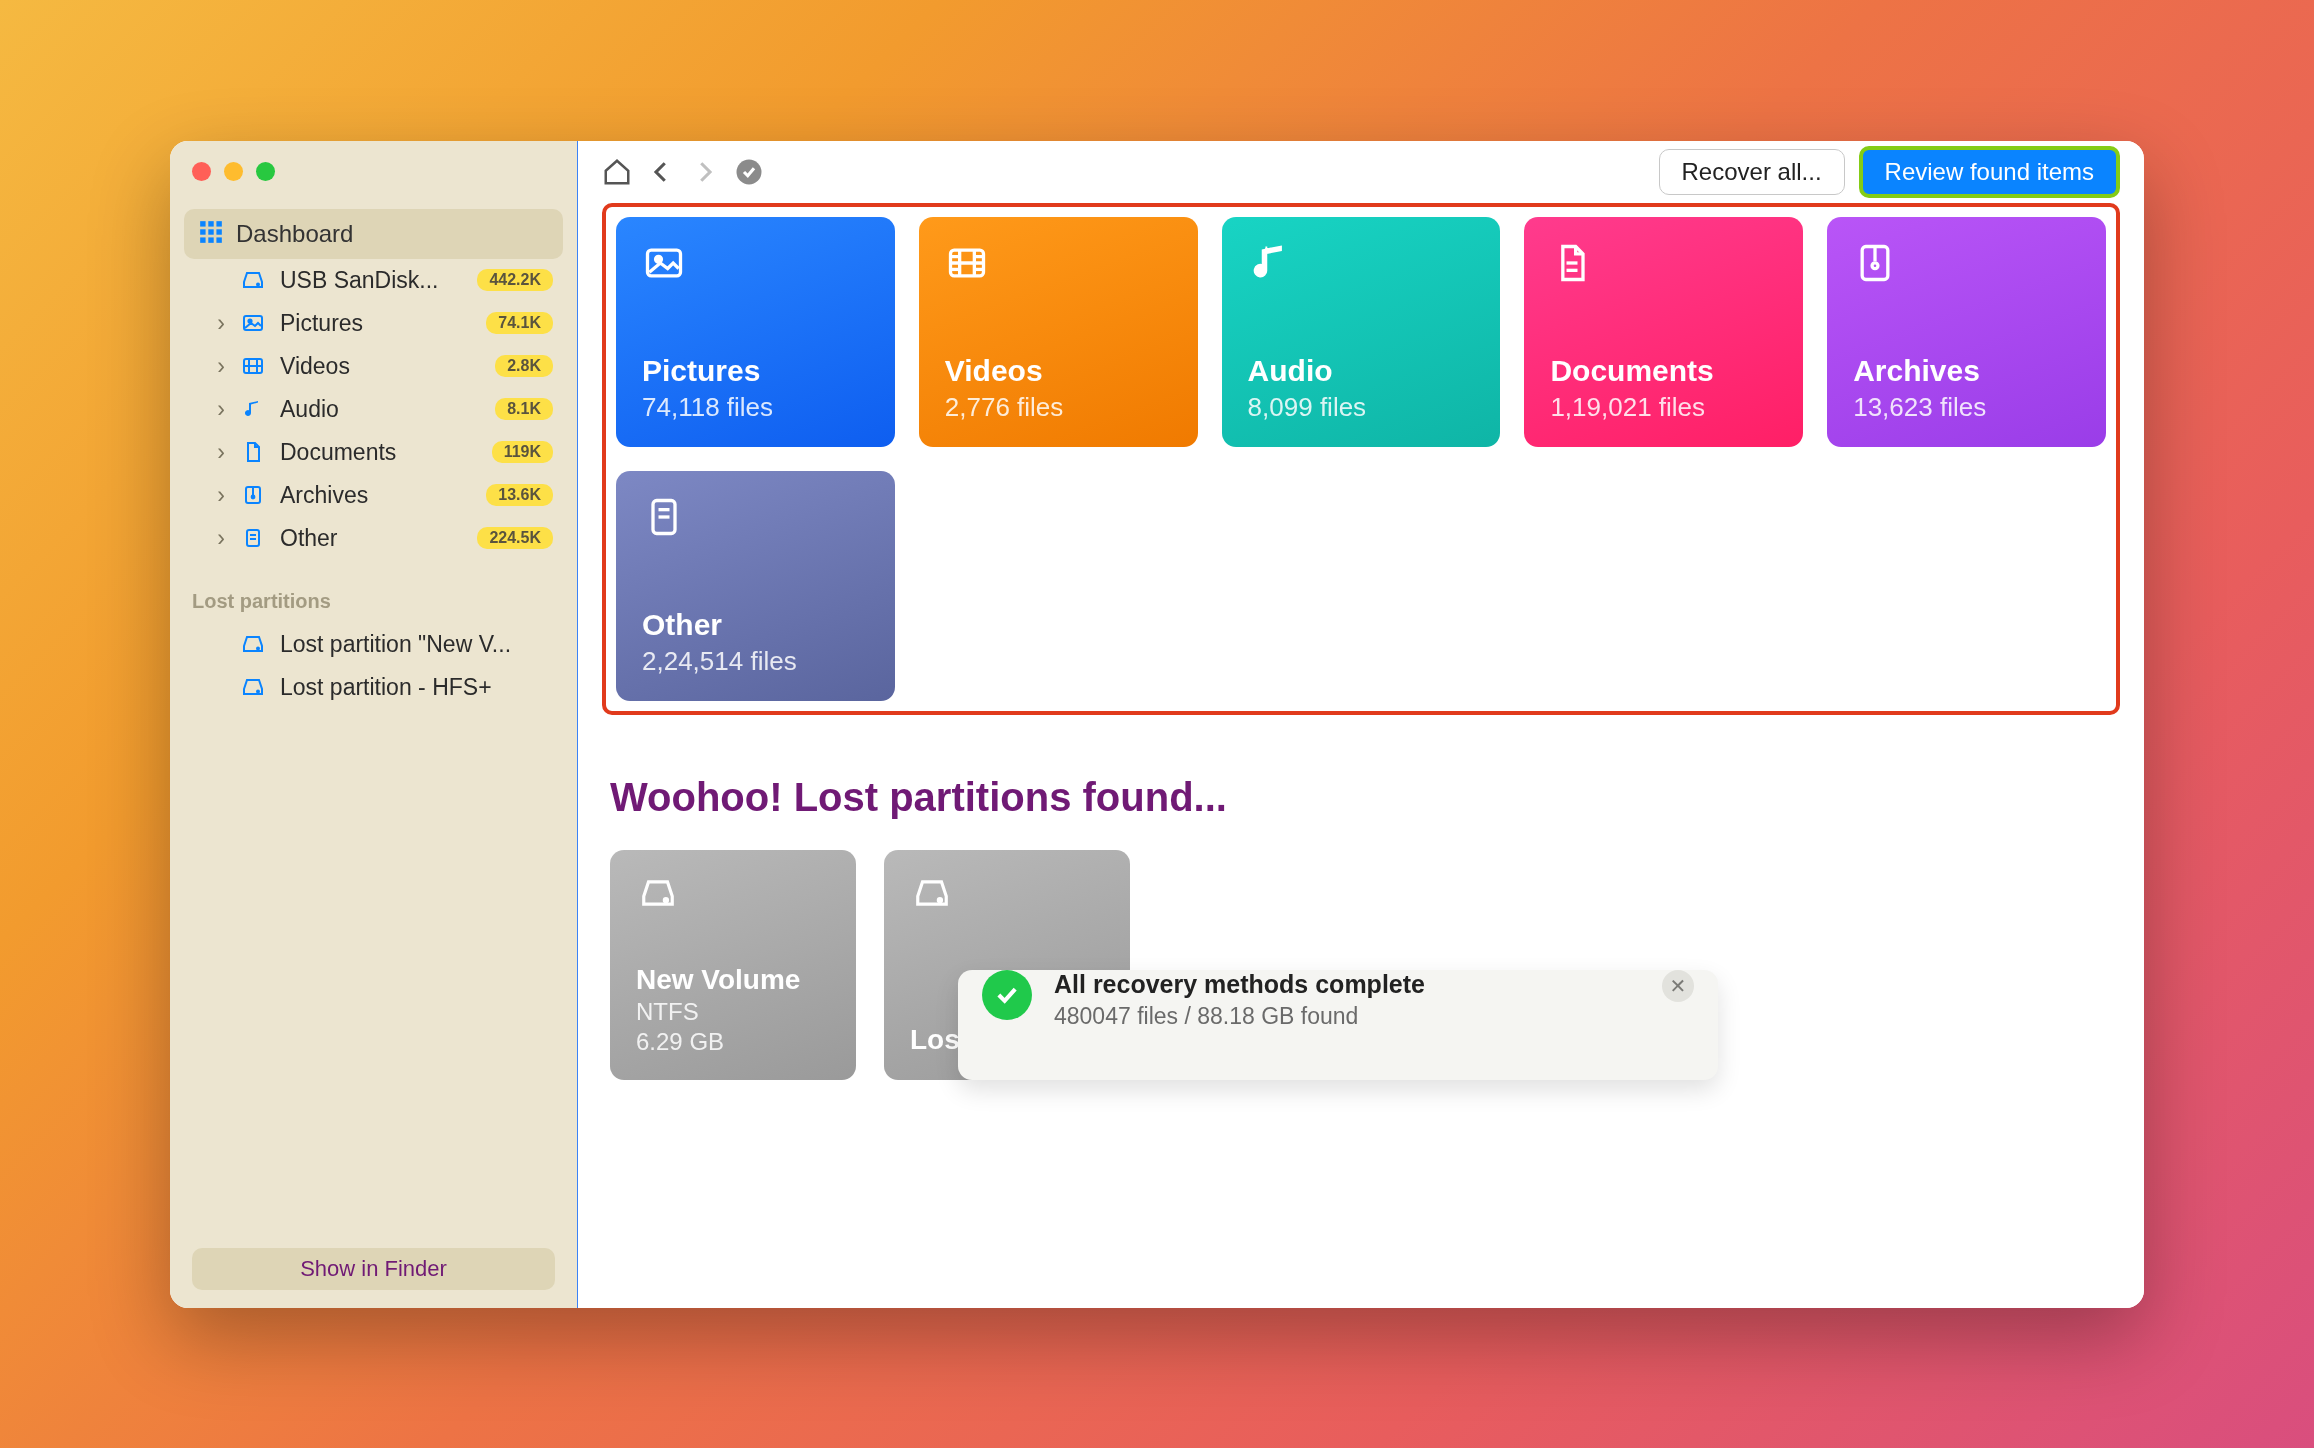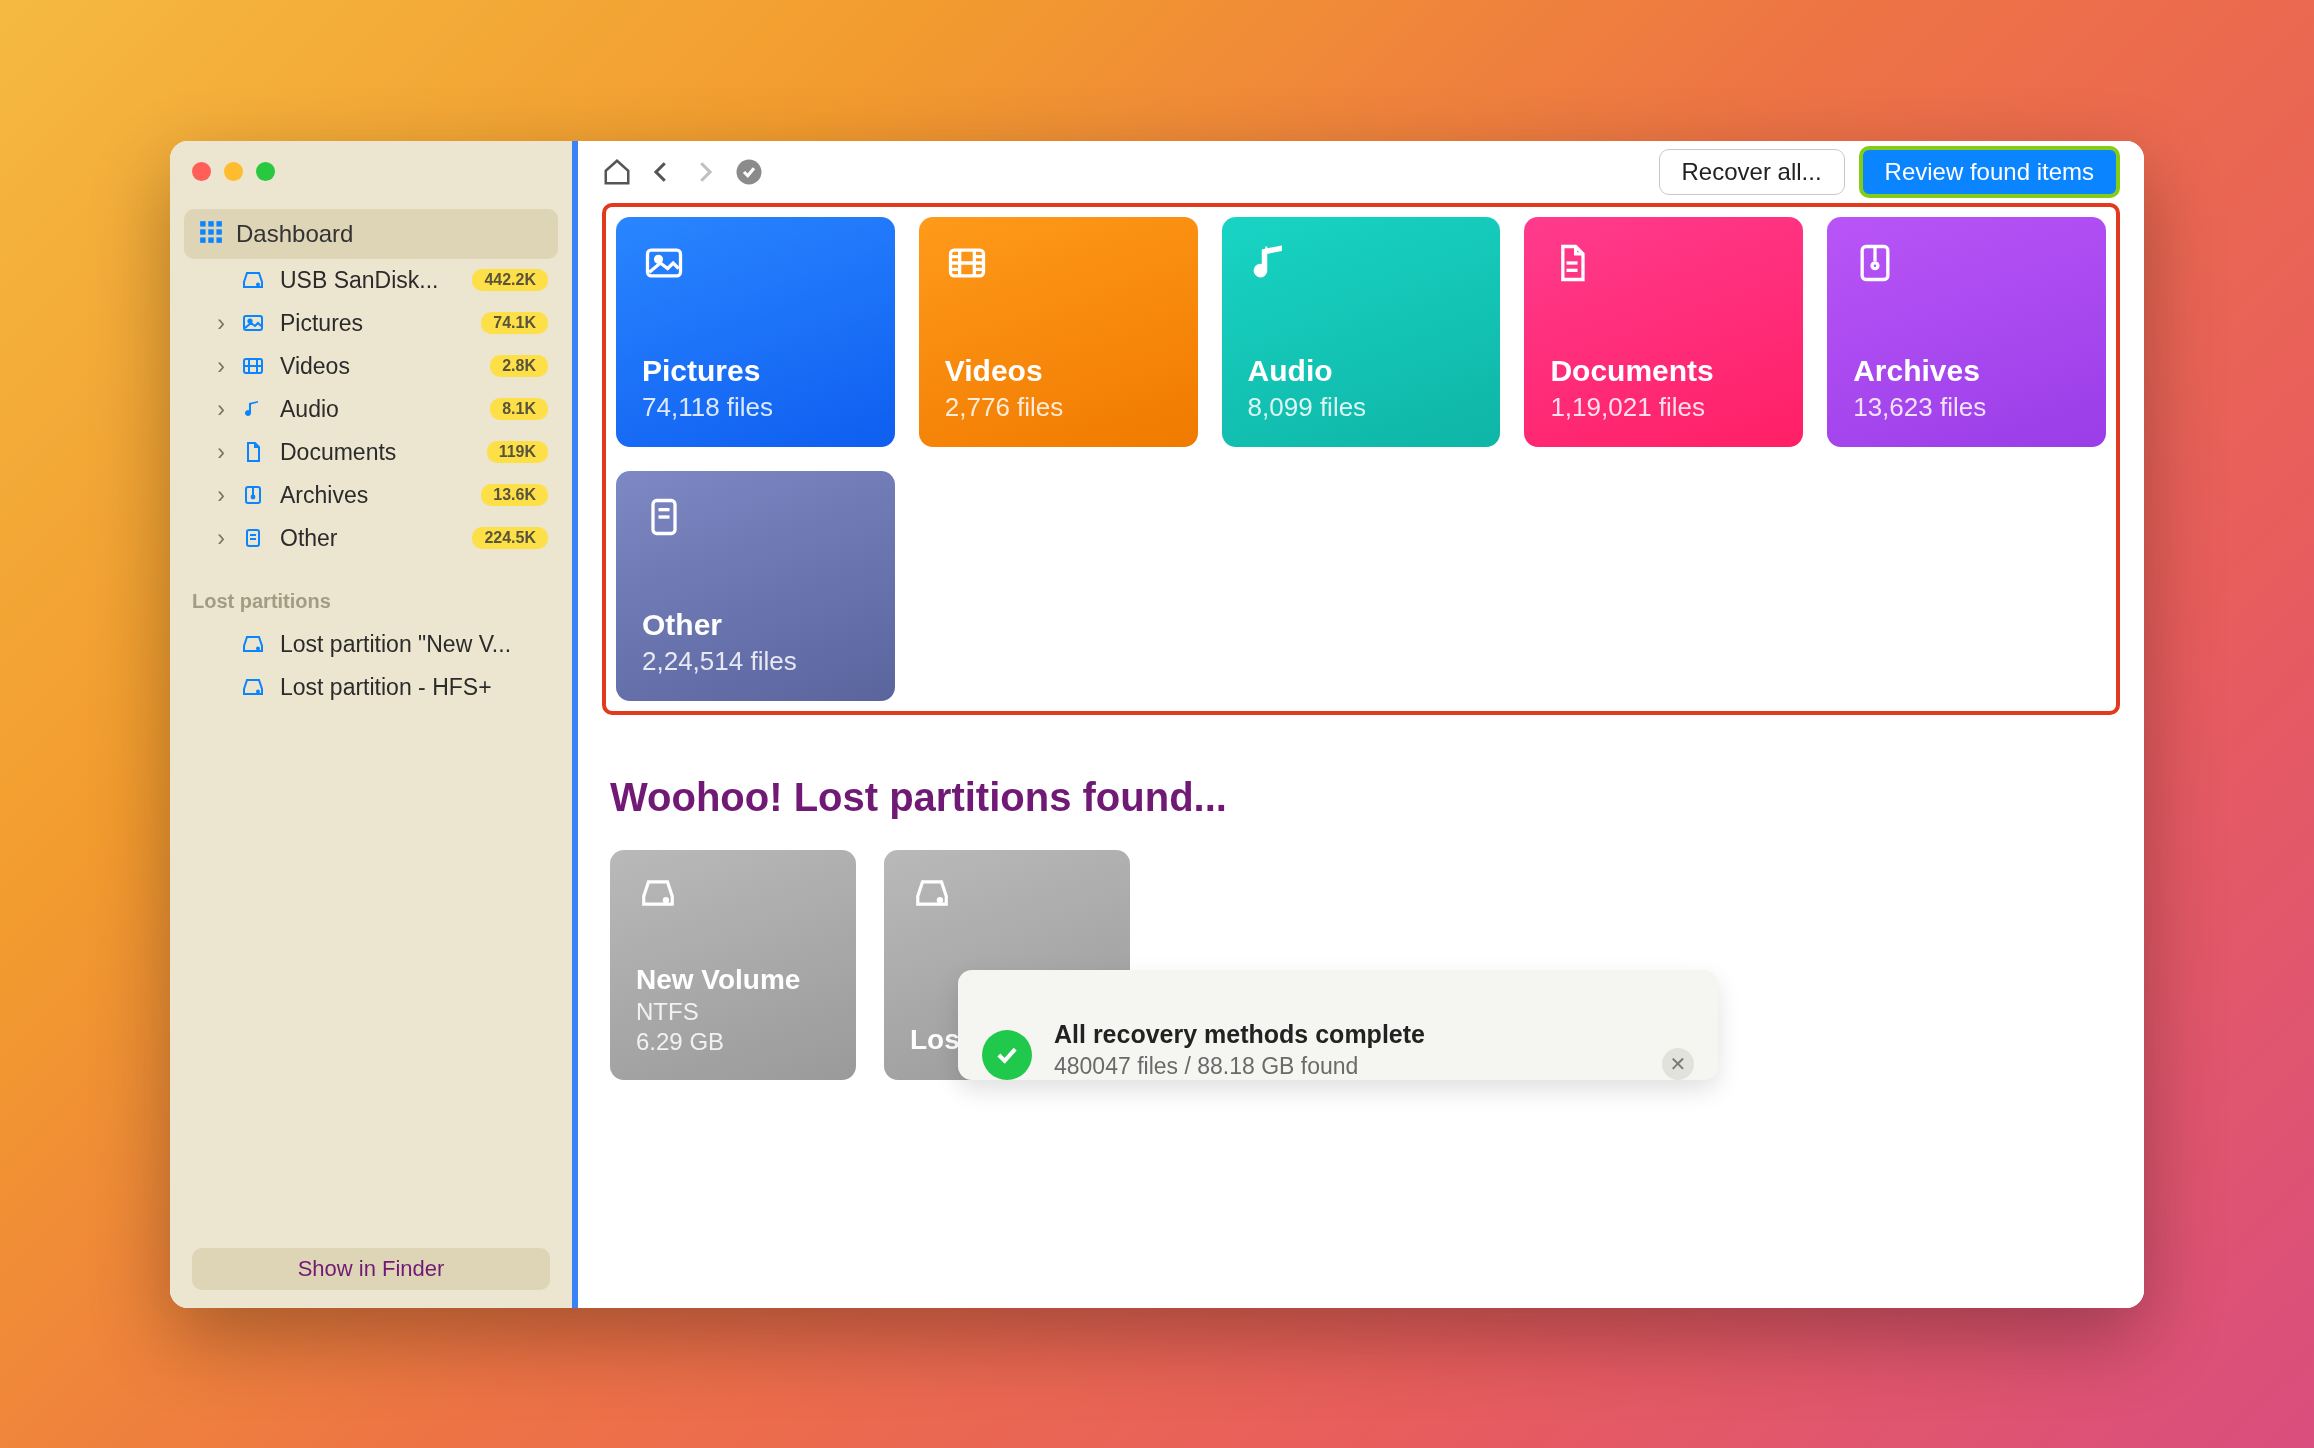--- a/index.html
+++ b/index.html
@@ -1,18 +1,18 @@
 <!DOCTYPE html>
 <html><head>
 <meta charset="utf-8">
 <style>
 * { margin: 0; padding: 0; box-sizing: border-box; font-family: -apple-system, BlinkMacSystemFont, "Segoe UI", Helvetica, Arial, sans-serif; }
 body { width: 2314px; height: 1448px; background: linear-gradient(135deg, #f5b941 0%, #f29b2e 25%, #ed7345 50%, #e85d5d 75%, #d94e7e 100%); display: flex; align-items: center; justify-content: center; }
 .window { width: 1974px; height: 1167px; background: #fff; border-radius: 18px; box-shadow: 0 30px 80px rgba(0,0,0,.3); display:flex; overflow:hidden; }
-.sidebar { width: 408px; background: #ece5d0; display:flex; flex-direction:column; border-right:6px solid #3b82f6; }
+.sidebar { width: 408px; background: #ece5d0; display:flex; flex-direction:column; border-right:1px solid #3b82f6; }
 .titlebar { height:62px; display:flex; align-items:center; padding:0 22px; gap:13px; }
 .tl-dot { width:19px; height:19px; border-radius:50%; }
 .tl-red { background:#ff5f57; }
 .tl-yellow { background:#febc2e; }
 .tl-green { background:#28c840; }
 .side-content { flex:1; padding: 6px 14px 0 14px; overflow:hidden; }
 .dash-item { display:flex; align-items:center; gap:12px; padding:10px 14px; border-radius:10px; background:#ded5b6; }
 .dash-icon svg { width:26px; height:26px; }
 .dash-label { font-size:24px; color:#333; }
 .section-label { font-size:20px; font-weight:600; color:#a39b82; padding: 30px 8px 10px 8px; }
@@ -45,21 +45,21 @@
 .cc-audio { background: linear-gradient(160deg,#18d4c4,#0fb5a6); }
 .cc-documents { background: linear-gradient(160deg,#ff3b8d,#ff1f66); }
 .cc-archives { background: linear-gradient(160deg,#b955f7,#9a3de8); }
 .cc-other { background: linear-gradient(160deg,#7d88c4,#5a659e); }
 .h2 { font-size:40px; font-weight:700; color:#701a75; padding: 60px 8px 30px 8px; }
 .part-row { display:flex; gap:28px; padding:0 8px; }
 .part-card { width:246px; height:230px; border-radius:14px; background:linear-gradient(160deg,#b9b9b9,#9a9a9a); padding:24px 26px; color:#fff; display:flex; flex-direction:column; }
 .pc-ic svg { width:44px; height:38px; stroke:#fff; fill:none; stroke-width:2; }
 .pc-title { font-size:28px; font-weight:600; margin-top:auto; }
 .pc-sub { font-size:24px; opacity:.85; margin-top:2px; }
-.toast { position:relative; margin-left:-200px; margin-top:120px; width:760px; height:110px; background:#f5f5f2; border-radius:14px; box-shadow:0 10px 24px rgba(0,0,0,.12); display:flex; align-items:flex-end; padding:0 24px; gap:22px; }
+.toast { position:relative; margin-left:-200px; margin-top:120px; width:760px; height:110px; background:#f5f5f2; border-radius:14px; box-shadow:0 10px 24px rgba(0,0,0,.12); display:flex; align-items:flex-start; padding:0 24px; gap:22px; }
 .toast-check { width:50px; height:50px; border-radius:50%; background:#20c94b; display:flex; align-items:center; justify-content:center; }
 .toast-check svg { width:28px; height:28px; }
 .toast-body { flex:1; }
 .toast-title { font-size:25px; font-weight:600; color:#222; }
 .toast-sub { font-size:23px; color:#6a6a6a; margin-top:4px; }
 .toast-x { width:32px; height:32px; border-radius:50%; background:#e2e2dd; color:#7a7a76; display:flex; align-items:center; justify-content:center; font-size:20px; }
 </style>
 </head>
 <body>
 

